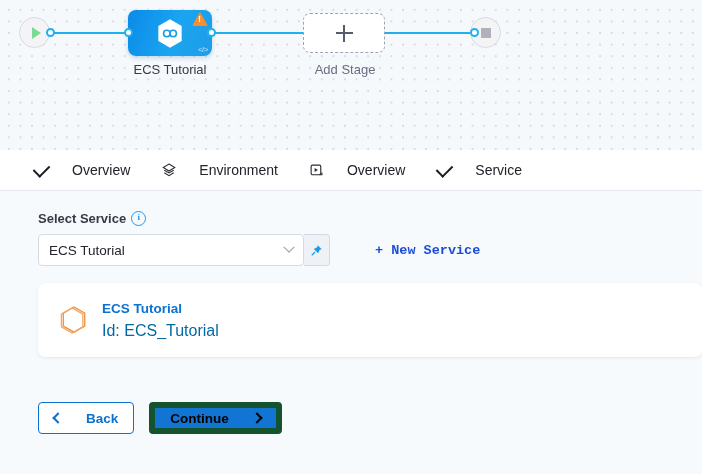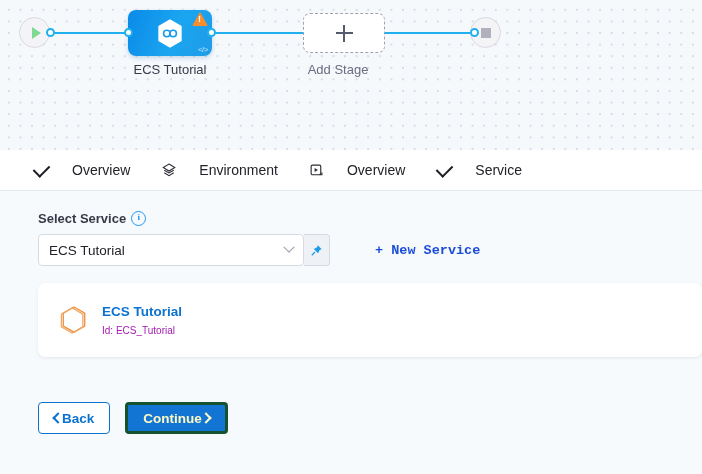--- a/index.html
+++ b/index.html
@@ -123,21 +123,21 @@
   .node-label {
     position: absolute;
     top: 62px;
     font-size: 13px;
     color: #383946;
     text-align: center;
     white-space: nowrap;
   }
   .node-label.stage { left: 128px; width: 84px; }
   .node-label.addstage {
-    left: 296px; width: 84px;
+    left: 303px; width: 84px;
     color: #6b6d80;
   }
 
   .add-stage {
     position: absolute;
     left: 303px;
     top: 13px;
     width: 82px;
     height: 40px;
     border: 1.5px dashed #9ea3b2;
@@ -291,51 +291,51 @@
   }
   .svc-hex { width: 28px; height: 31px; flex: none; }
   .svc-txt { margin-left: 14px; }
   .svc-name {
     font-size: 13.5px;
     font-weight: bold;
     color: #0b72d0;
     cursor: pointer;
   }
   .svc-id {
-    font-size: 10px;
-    color: #a21caf;
+    font-size: 16px;
+    color: #0369a1;
     margin-top: 6px;
   }
 
   .btn-row {
     display: flex;
     gap: 15px;
     margin-top: 45px;
   }
   .btn {
     height: 32px;
     border-radius: 4px;
     font-size: 13.5px;
     font-weight: bold;
     display: flex;
     align-items: center;
-    gap: 0;
+    gap: 24px;
     padding: 0 15px;
     cursor: pointer;
     box-sizing: border-box;
   }
   .btn-back {
     background: #ffffff;
     border: 1px solid #0b72d0;
     color: #0b72d0;
   }
   .btn-continue {
     background: #1275d4;
-    border: 3px solid #14532d;
-    color: #fef9c3;
+    border: 6px solid #14532d;
+    color: #000000;
   }
   .chev {
     width: 6px; height: 6px;
     border-top: 2px solid currentColor;
     border-right: 2px solid currentColor;
   }
   .chev.left  { transform: rotate(-135deg); }
   .chev.right { transform: rotate(45deg); }
 </style>
 </head>

